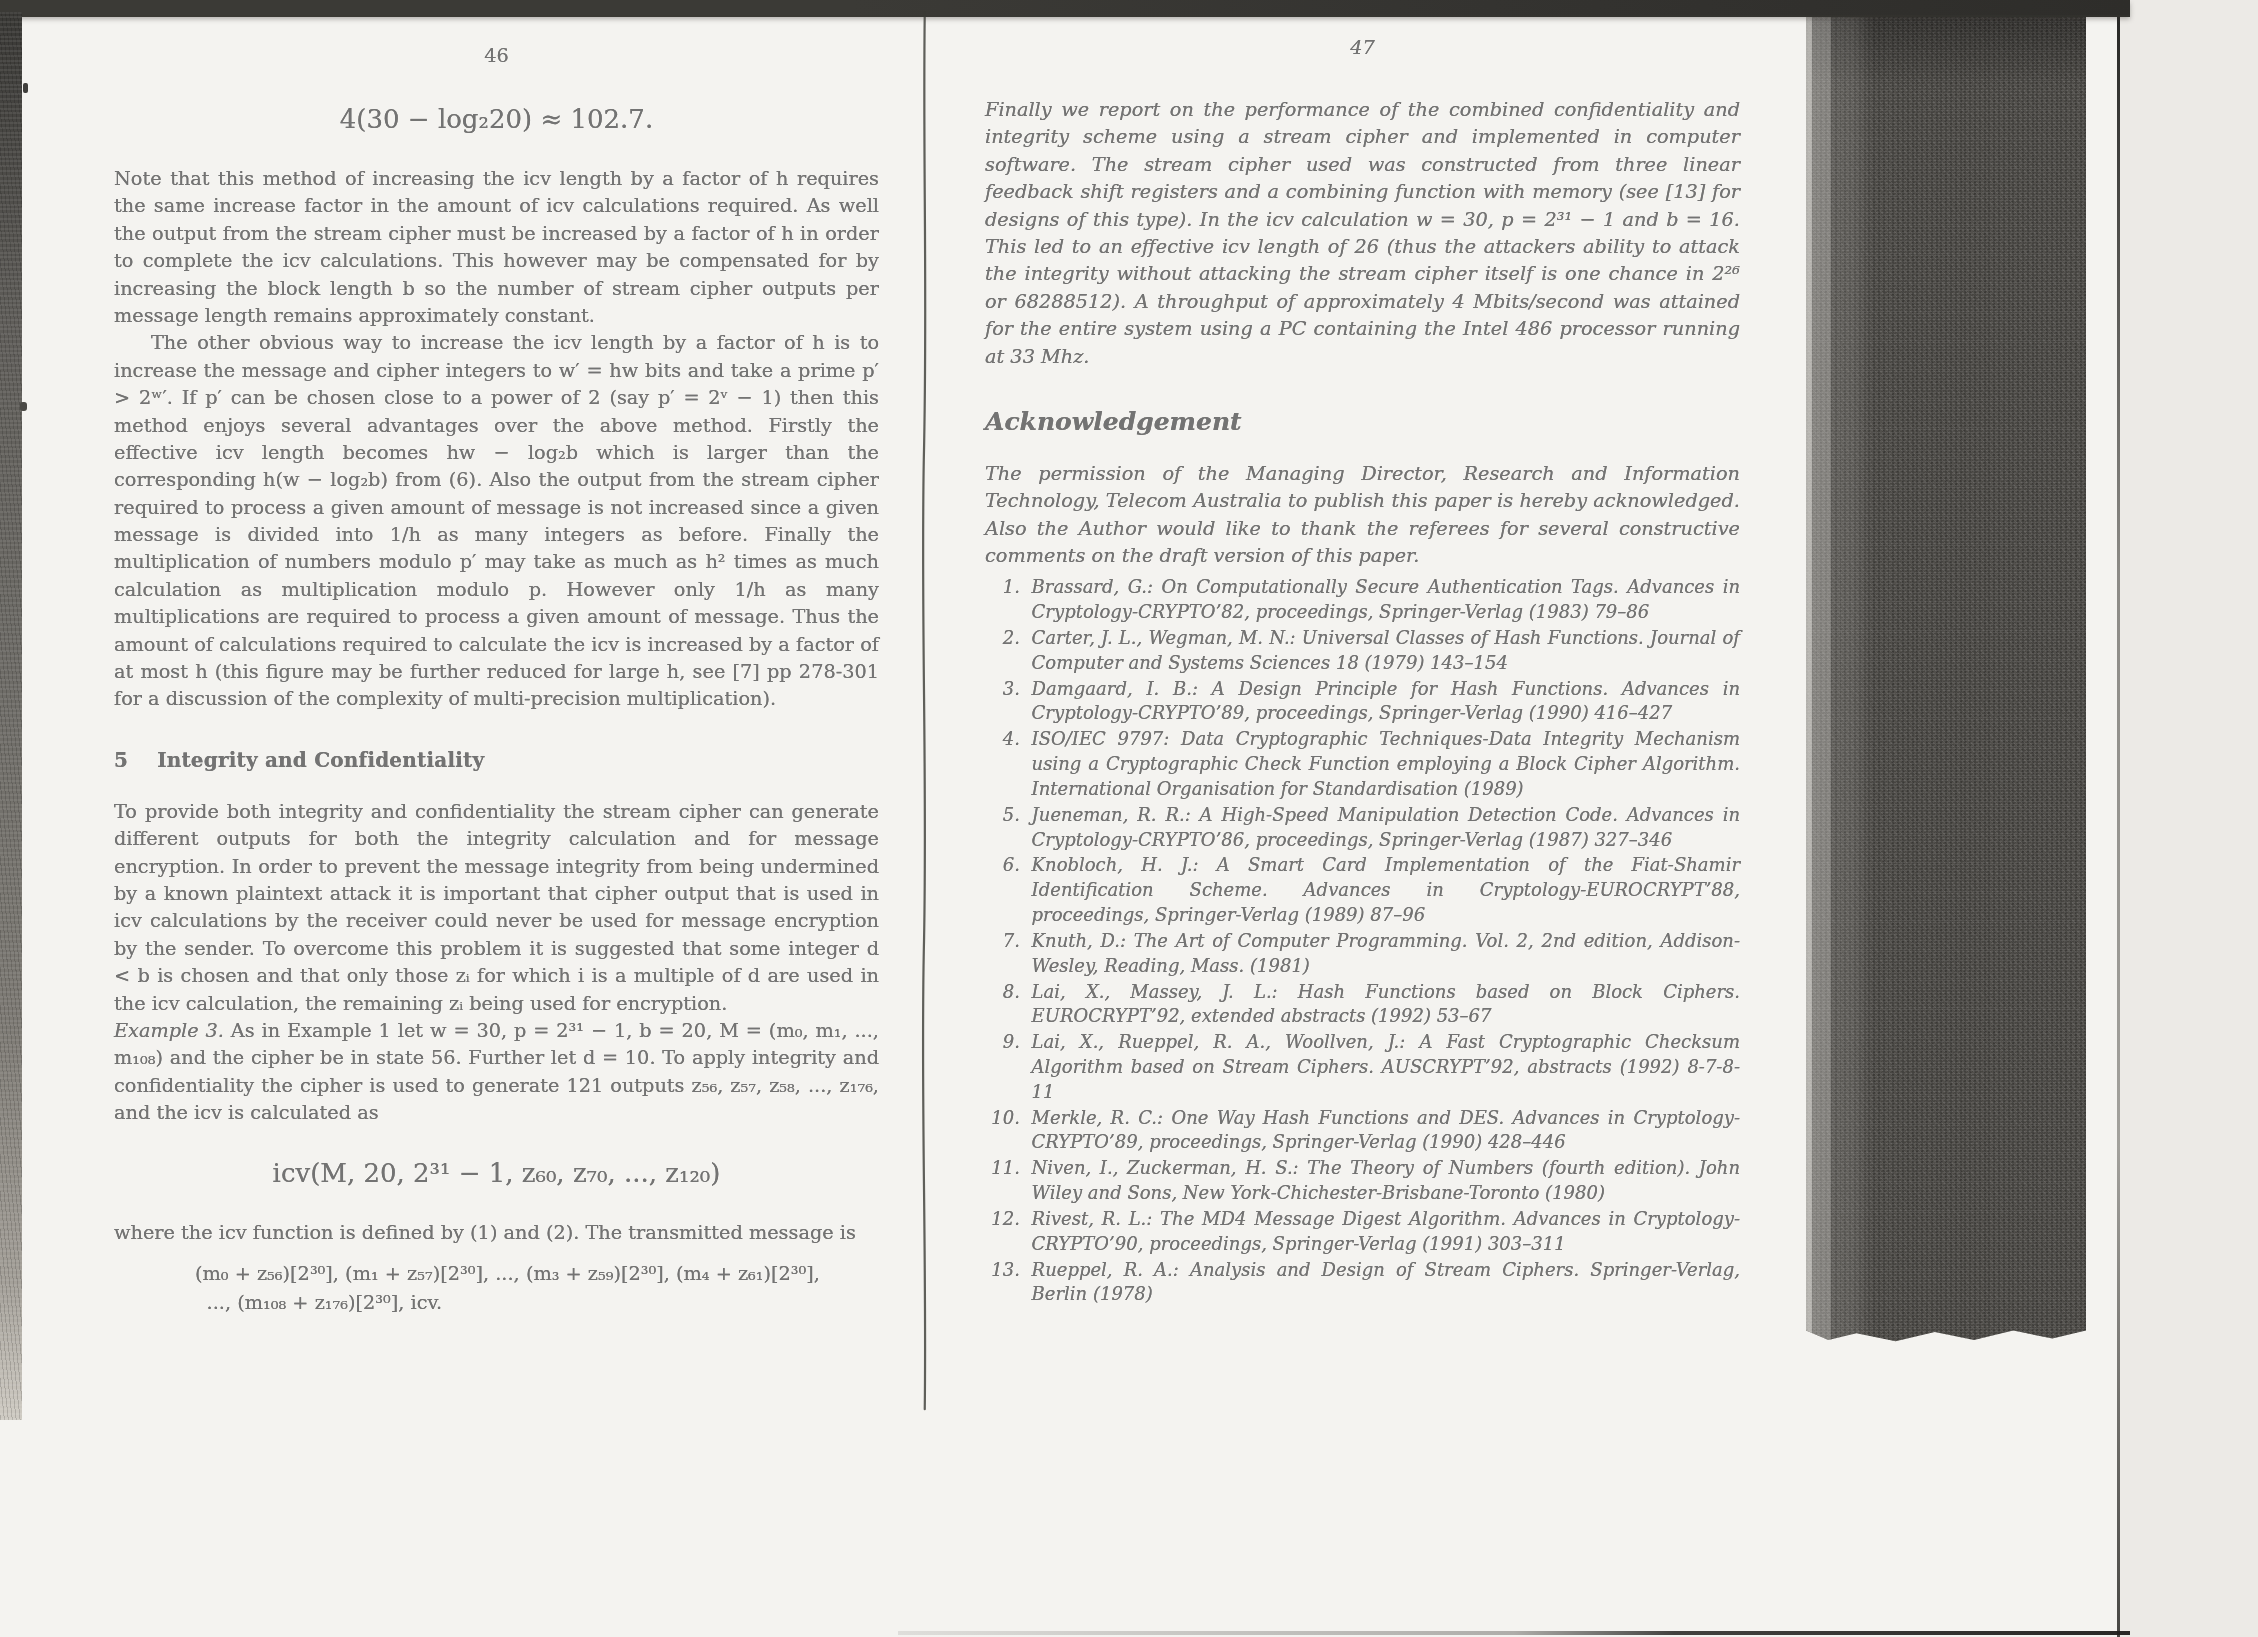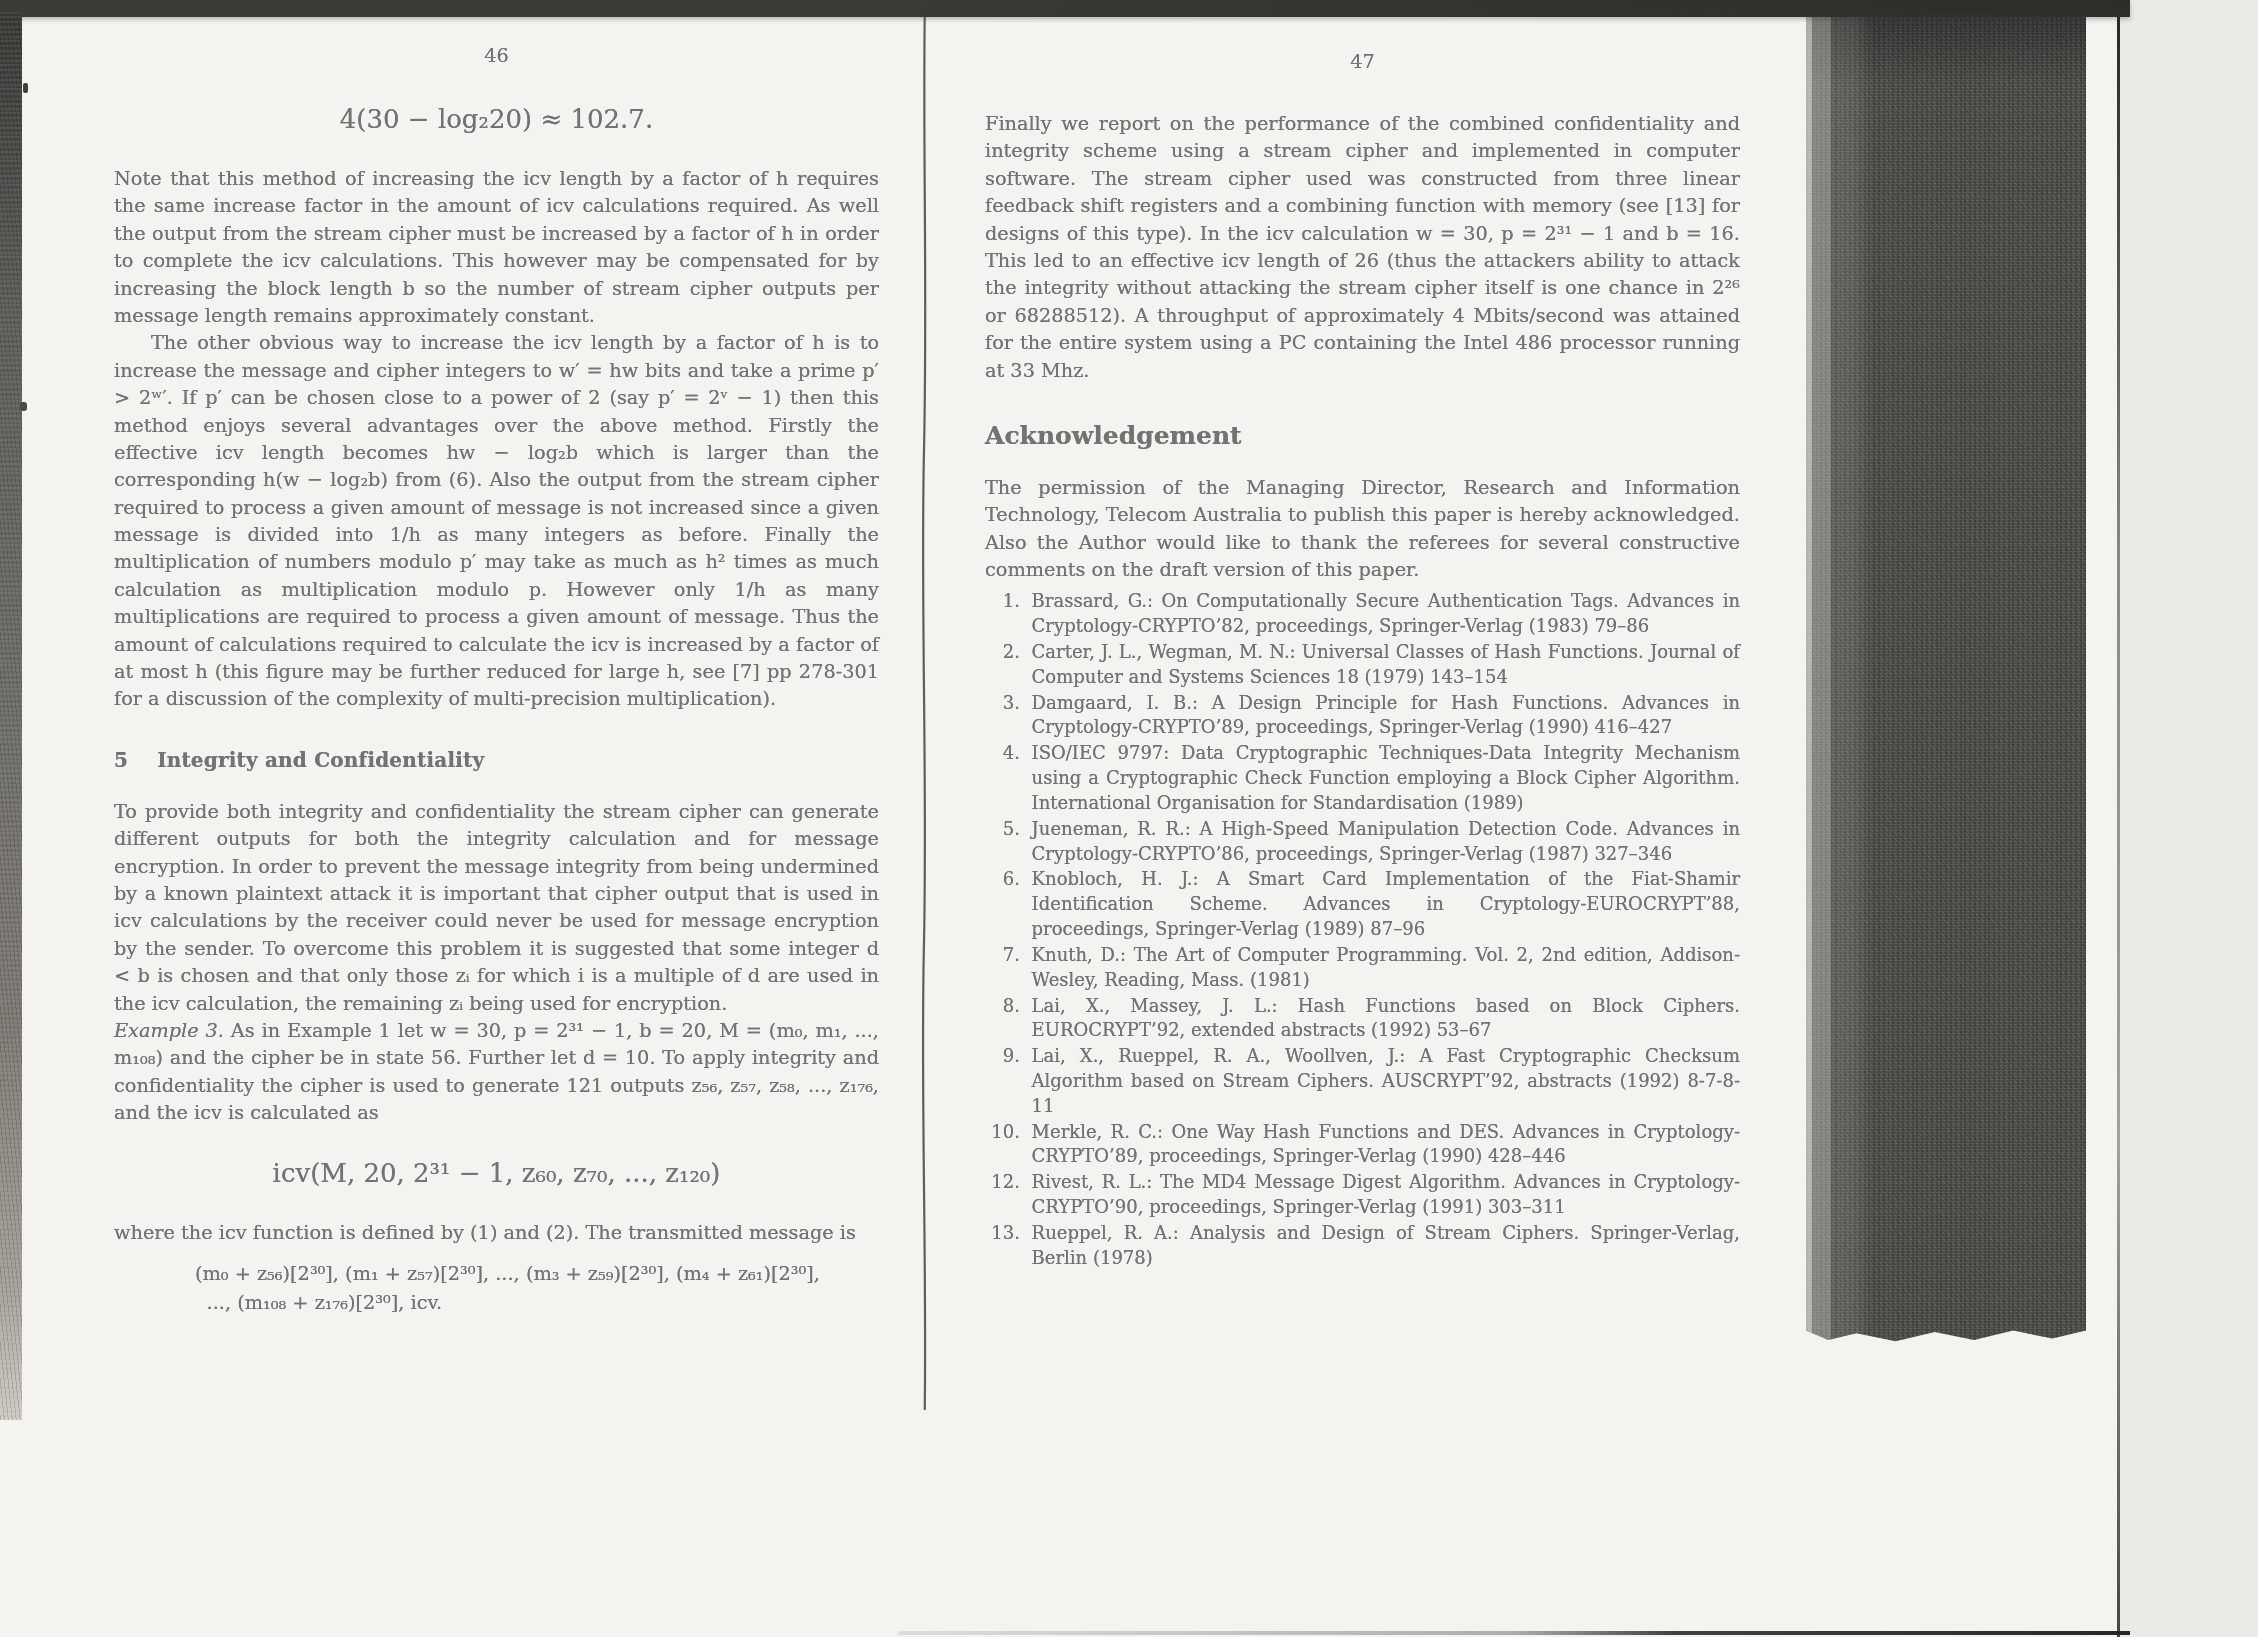--- a/index.html
+++ b/index.html
@@ -34,21 +34,21 @@
       repeating-linear-gradient(-38deg,rgba(0,0,0,.13) 0 1px,transparent 1px 2.9px);
     clip-path:polygon(0 0,100% 0,100% 99%,88% 99.6%,74% 99%,60% 99.7%,46% 99.1%,32% 99.8%,18% 99.2%,8% 99.7%,0 99%);}
   .gutter-line{position:absolute;left:918px;top:5.8px;}
   .bottom-edge-line{position:absolute;left:898px;top:1631px;width:1232px;height:3.9px;
     background:linear-gradient(90deg,rgba(70,68,64,.12),rgba(70,68,64,.4) 50%,rgba(35,34,31,.85) 63%,rgba(30,29,27,.95));}
   .speck-1{position:absolute;left:23px;top:83px;width:4.8px;height:9.7px;background:#403f3c;border-radius:1.9px;}
   .speck-2{position:absolute;left:20px;top:402px;width:6.8px;height:8.7px;background:#4b4a46;border-radius:2.9px;}
   
   .page-col{position:absolute;text-shadow:0 0 0.5px rgba(25,24,22,.55);}
   .page-left{left:114px;top:44px;width:765px;}
-  .page-right{left:985px;top:50px;width:755px;}
+  .page-right{left:985px;top:36px;width:755px;font-style:italic;}
   .pageno{text-align:center;font-size:19.3px;margin:0 0 37px 0;}
   p.body{font-size:19.3px;line-height:1.42;text-align:justify;margin:0;}
   .indent{text-indent:37px;}
   .eq{font-size:26px;text-align:center;margin:31px 0;}
   .eq-block{font-size:19.3px;line-height:1.5;text-align:left;padding-left:81px;margin:14.5px 0 0 0;}
   .eq-block .l2{padding-left:11.6px;}
   h2.section{font-size:20px;margin:35px 0 26px 0;font-weight:bold;letter-spacing:0.2px;}
   h2.section .num{margin-right:29px;}
   h3.sub{font-size:25px;margin:37px 0 24px 0;font-weight:bold;}
   .example{margin-top:21px;}
@@ -133,20 +133,24 @@
         </li>
       <li>
           <span class="ref-num">9.</span>
           <span class="ref-text">Lai, X., Rueppel, R. A., Woollven, J.: A Fast Cryptographic Checksum Algorithm based on Stream Ciphers. AUSCRYPT’92, abstracts (1992) 8-7-8-11</span>
         </li>
       <li>
           <span class="ref-num">10.</span>
           <span class="ref-text">Merkle, R. C.: One Way Hash Functions and DES. Advances in Cryptology-CRYPTO’89, proceedings, Springer-Verlag (1990) 428–446</span>
         </li>
       <li>
+          <span class="ref-num">11.</span>
+          <span class="ref-text">Niven, I., Zuckerman, H. S.: The Theory of Numbers (fourth edition). John Wiley and Sons, New York-Chichester-Brisbane-Toronto (1980)</span>
+        </li>
+      <li>
           <span class="ref-num">12.</span>
           <span class="ref-text">Rivest, R. L.: The MD4 Message Digest Algorithm. Advances in Cryptology-CRYPTO’90, proceedings, Springer-Verlag (1991) 303–311</span>
         </li>
       <li>
           <span class="ref-num">13.</span>
           <span class="ref-text">Rueppel, R. A.: Analysis and Design of Stream Ciphers. Springer-Verlag, Berlin (1978)</span>
         </li>
     </ol>
   </div>
 

